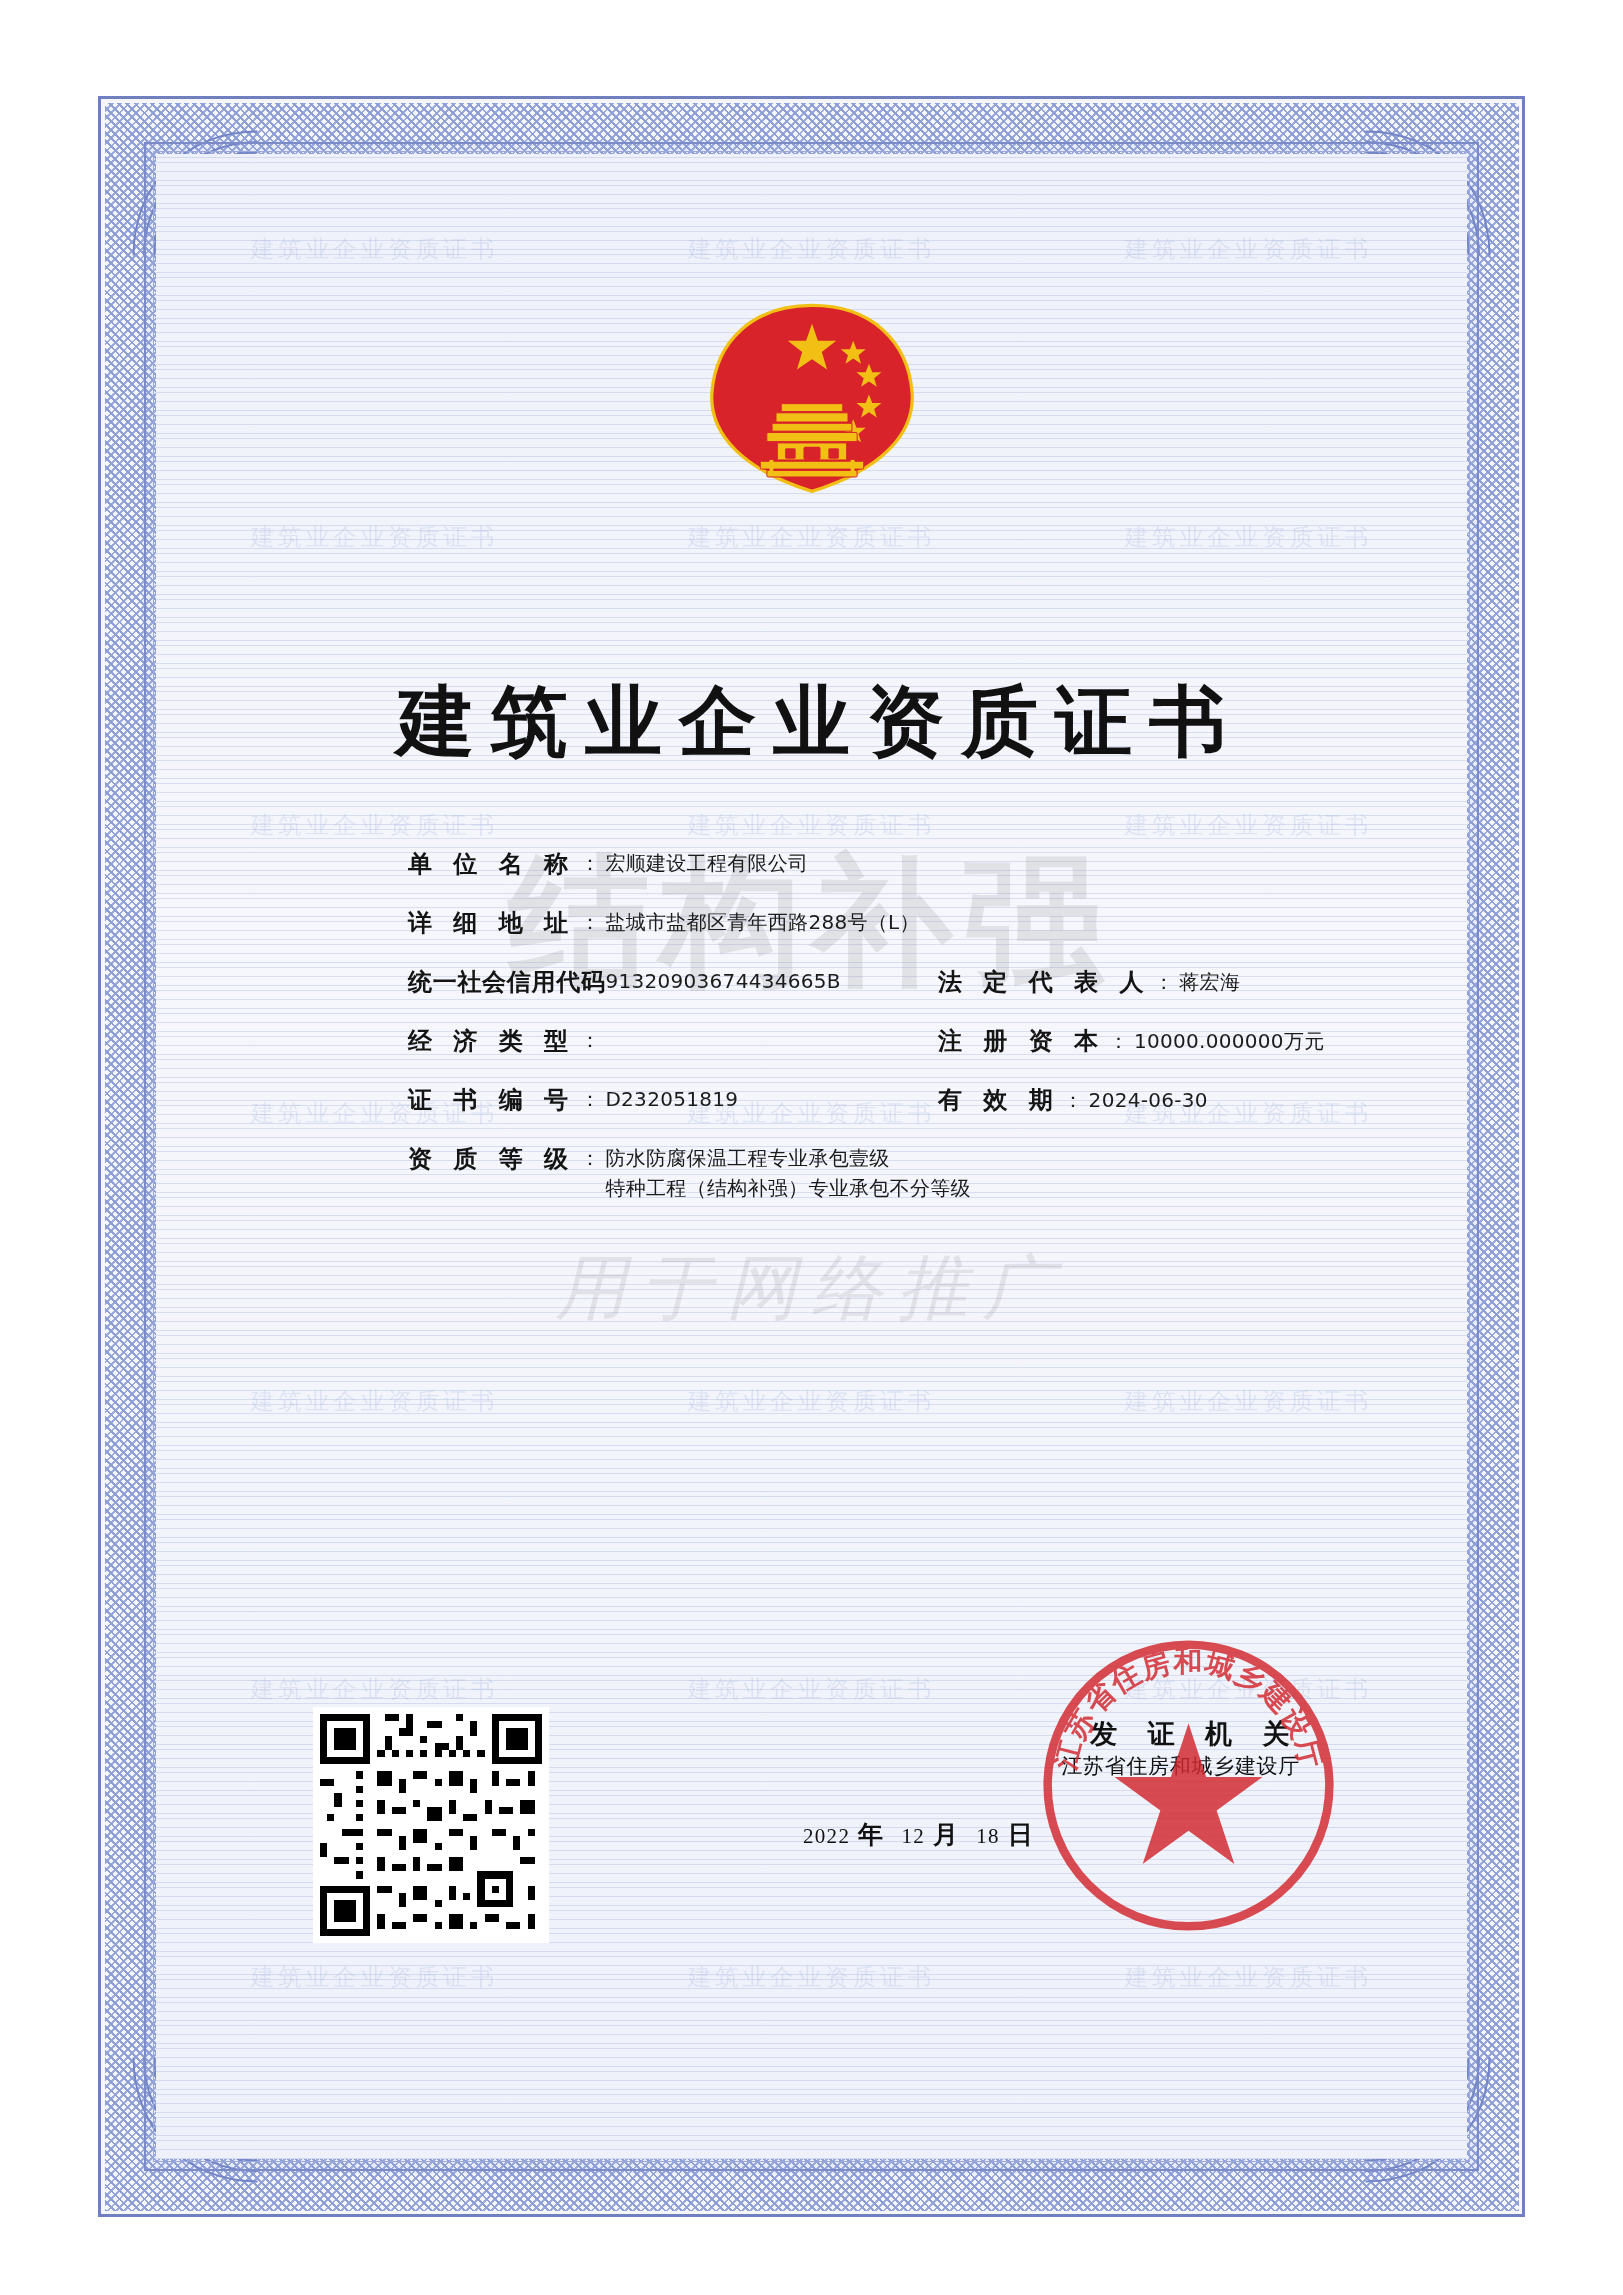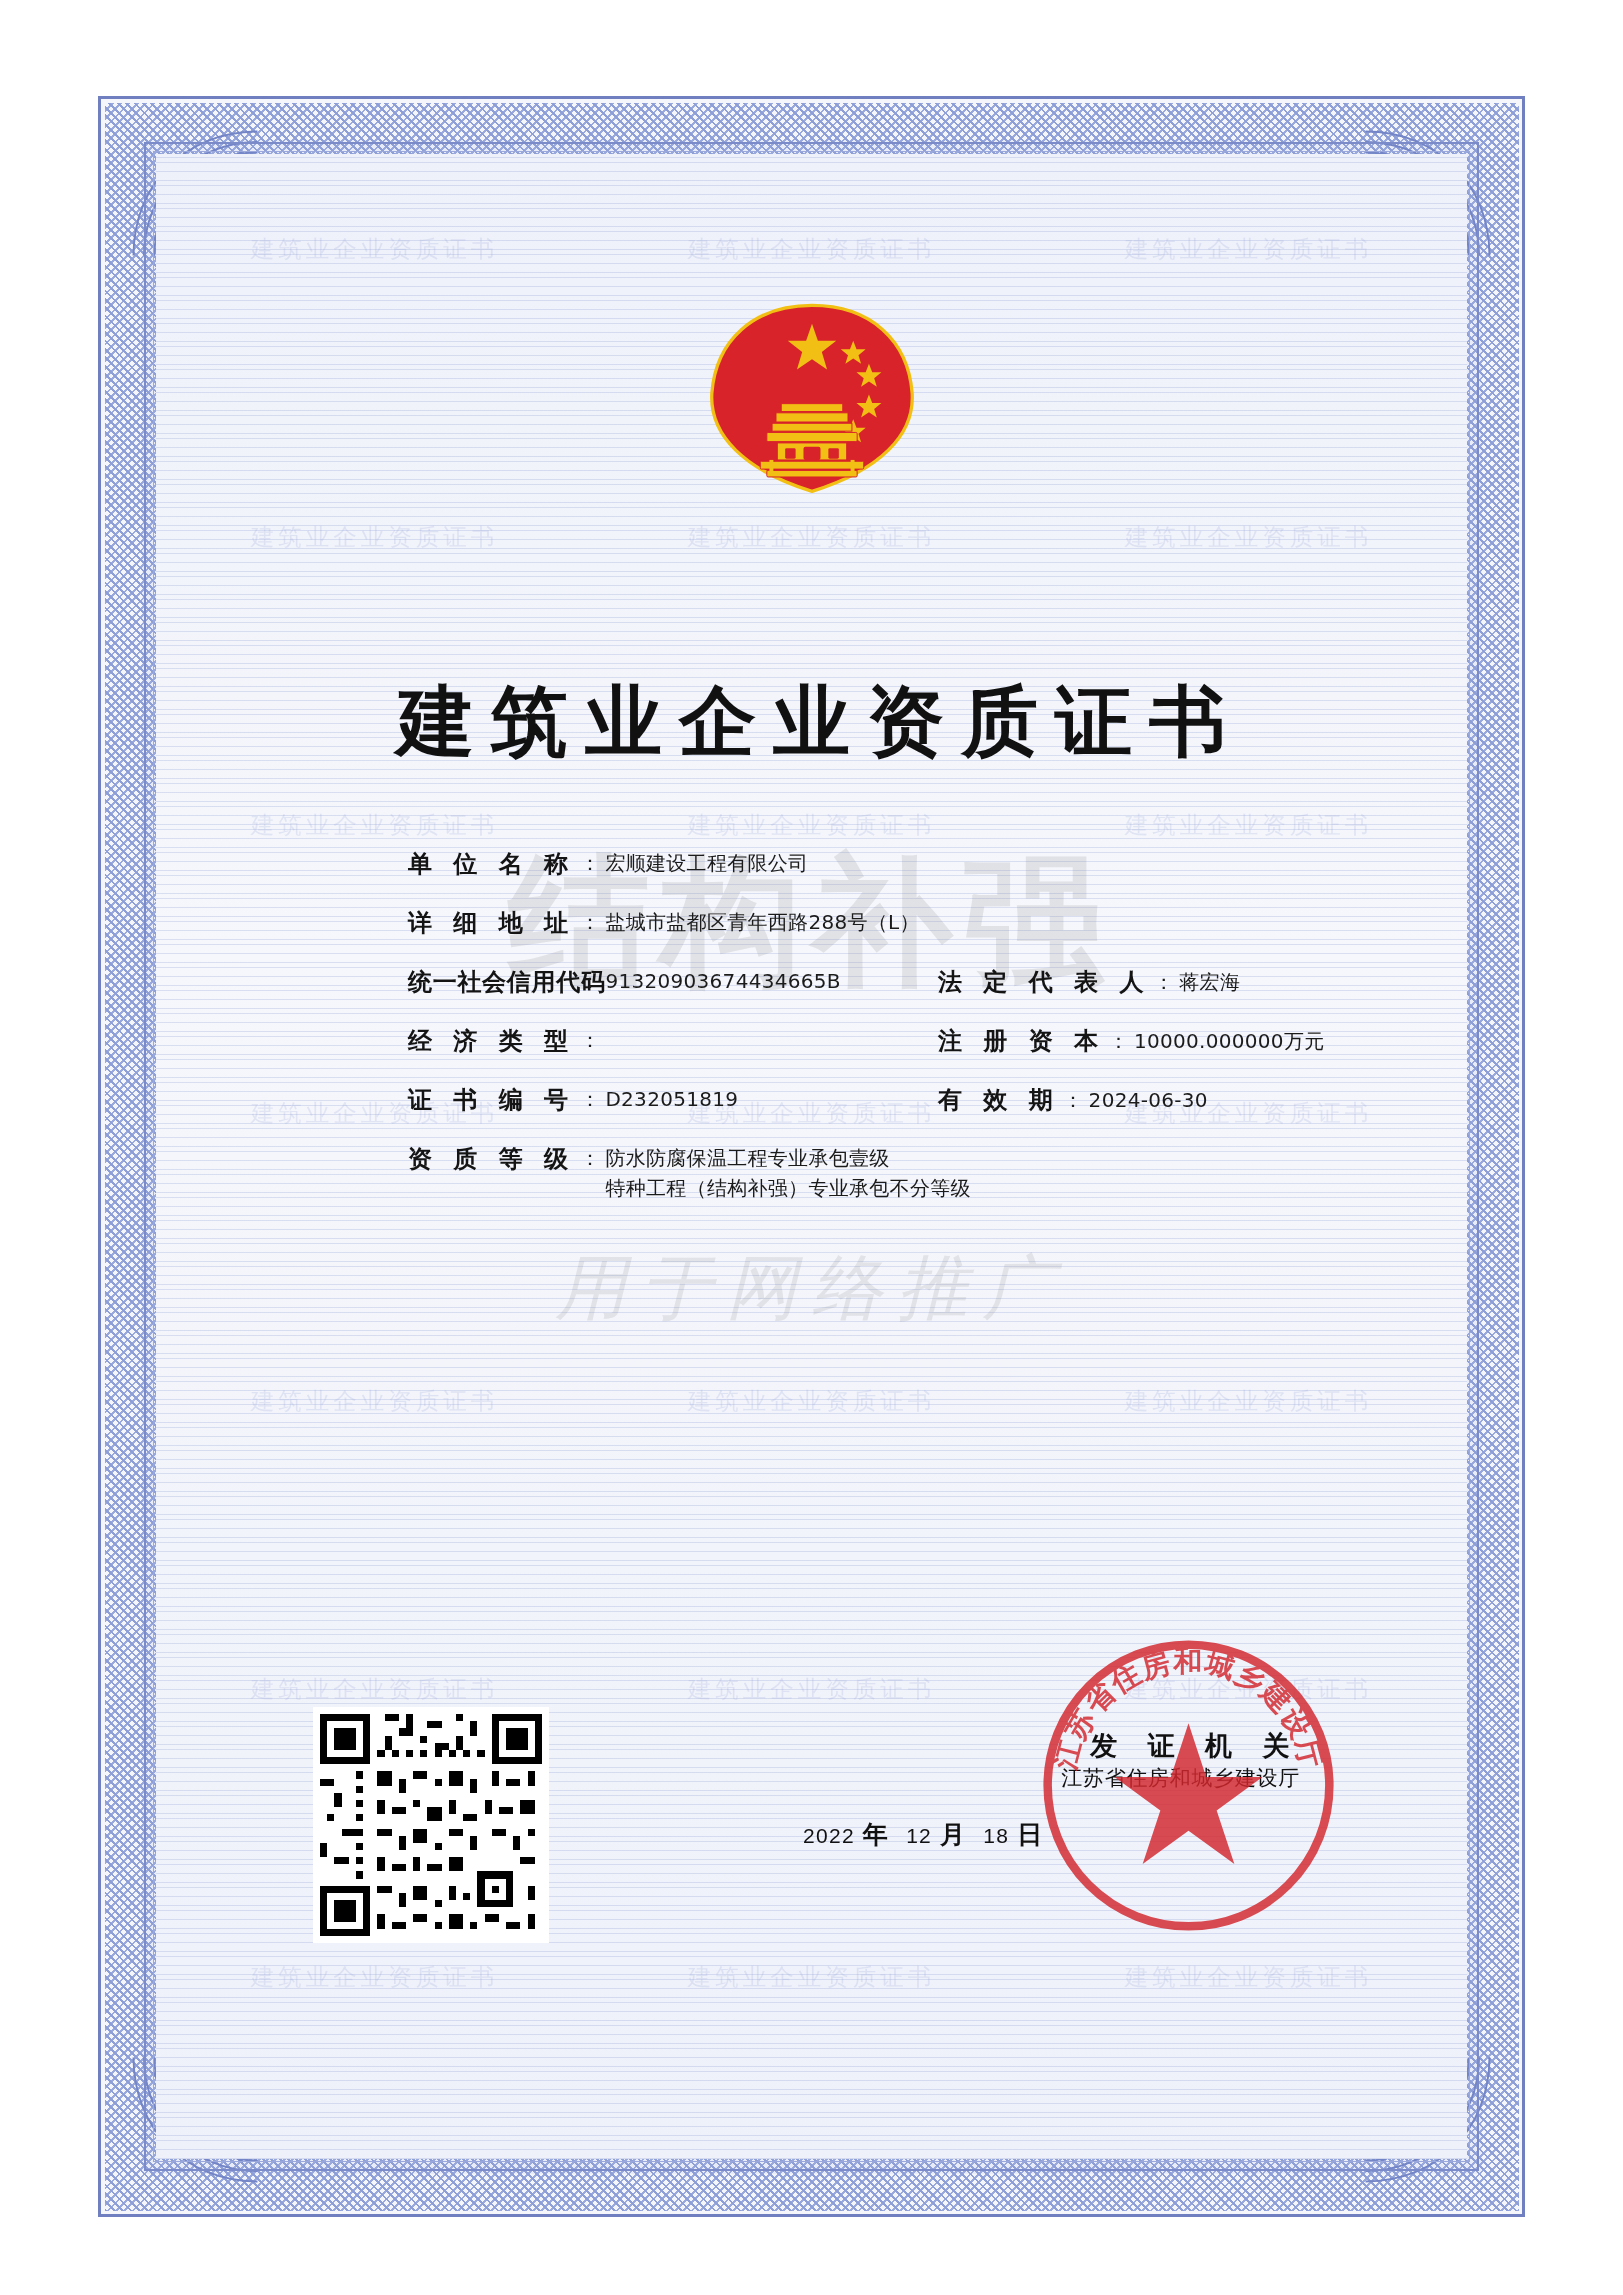--- a/index.html
+++ b/index.html
@@ -233,25 +233,25 @@
     letter-spacing: 10.5px;
     white-space: nowrap;
   }
   .issuer-val {
     font-family: "DejaVu Sans", sans-serif;
     font-size: 21px;
     letter-spacing: 0.7px;
     padding-left: 7.9px;
   }
   .date-line {
-    margin-top: 26px;
+    margin-top: 38px;
     display: flex;
     align-items: baseline;
     justify-content: flex-start;
-    font-family: Liberation Sans, sans-serif;
+    font-family: Liberation Serif, serif;
     font-size: 21px;
     letter-spacing: 1.3px;
   }
   .date-line .unit {
     font-size: 25px;
     font-weight: 600;
     padding: 0 17px 0 7.9px;
   }
   .date-line .unit.last { padding-right: 0; }
 

